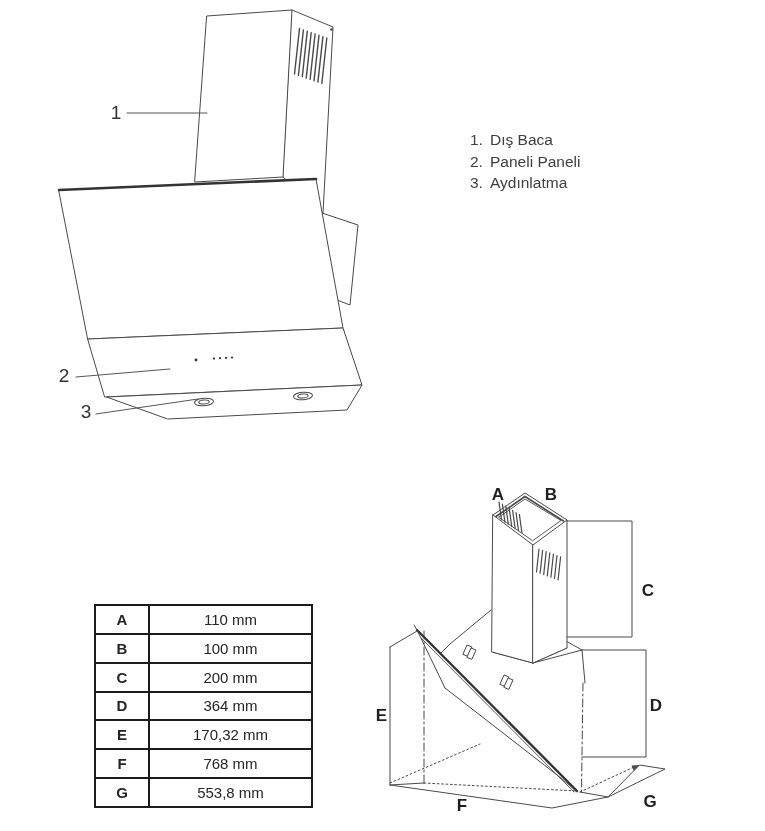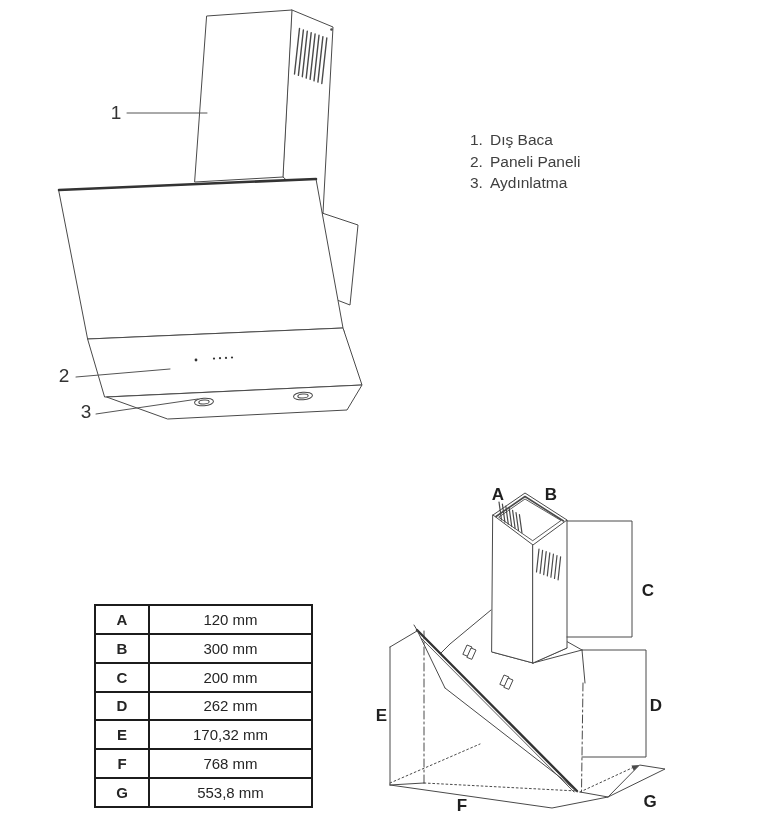--- a/index.html
+++ b/index.html
@@ -87,33 +87,33 @@
     <div class="legend-row">
       <span class="legend-num">3.</span>
       <span>Aydınlatma</span>
     </div>
   </div>
 
   <table class="dims">
     <tbody>
       <tr>
         <td class="k">A</td>
-        <td class="v">120 mm</td>
+        <td class="v">110 mm</td>
       </tr>
       <tr>
         <td class="k">B</td>
-        <td class="v">300 mm</td>
+        <td class="v">100 mm</td>
       </tr>
       <tr>
         <td class="k">C</td>
         <td class="v">200 mm</td>
       </tr>
       <tr>
         <td class="k">D</td>
-        <td class="v">262 mm</td>
+        <td class="v">364 mm</td>
       </tr>
       <tr>
         <td class="k">E</td>
         <td class="v">170,32 mm</td>
       </tr>
       <tr>
         <td class="k">F</td>
         <td class="v">768 mm</td>
       </tr>
       <tr>

